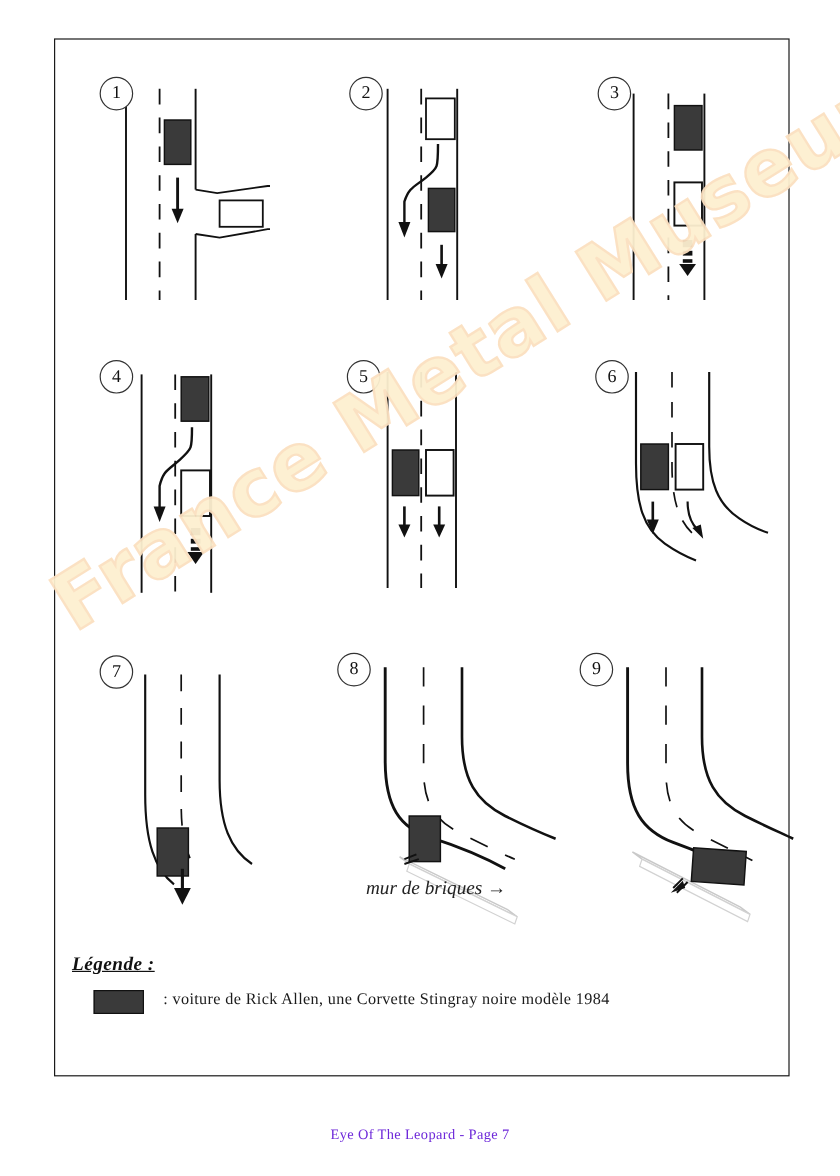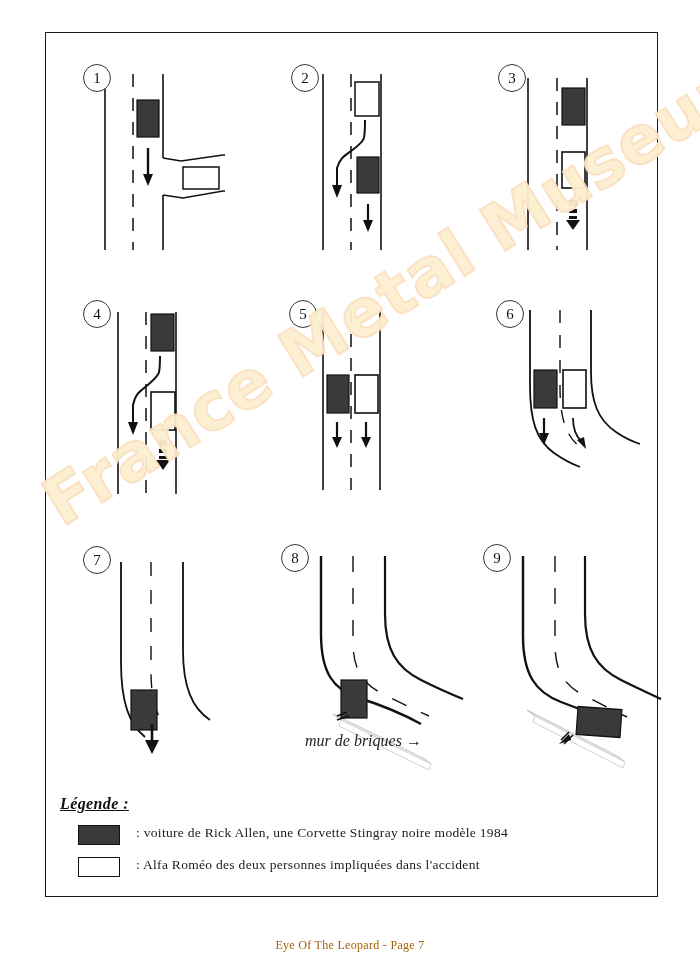--- a/index.html
+++ b/index.html
@@ -62,21 +62,21 @@
   }
   .swatch.dark{background:#3a3a3a;}
   .swatch.light{background:#ffffff;}
   .lg-text{
     margin-left:16px;font-family:"Liberation Serif",serif;
     font-size:13.5px;color:#1b1b1b;letter-spacing:.3px;white-space:nowrap;
   }
   
   #footer{
     position:absolute;left:0;top:938px;width:700px;text-align:center;
-    font-family:"Liberation Serif",serif;font-size:12px;color:#a16207;
+    font-family:"Liberation Serif",serif;font-size:12px;color:#6d28d9;
     letter-spacing:.3px;z-index:20;
   }
   
   .wall-caption{
     position:absolute;font-family:"Liberation Serif",serif;
     font-style:italic;font-size:16px;color:#222;white-space:nowrap;
   }
 </style>
 </head>
 <body>
@@ -267,24 +267,20 @@
   </div>
 
   <div id="legend">
     <div class="lg-title">Légende :</div>
 
     <div class="lg-row">
       <div class="swatch dark"></div>
       <div class="lg-text">: voiture de Rick Allen, une Corvette Stingray noire modèle 1984</div>
     </div>
 
-    <div class="lg-row">
-      <div class="swatch light"></div>
-      <div class="lg-text">: Alfa Roméo des deux personnes impliquées dans l'accident</div>
-    </div>
   </div>
 
   <div id="footer">Eye Of The Leopard - Page 7</div>
 
   <div id="watermark">
     <div class="wm-text">France Metal Museum</div>
   </div>
 
 </div>
 

